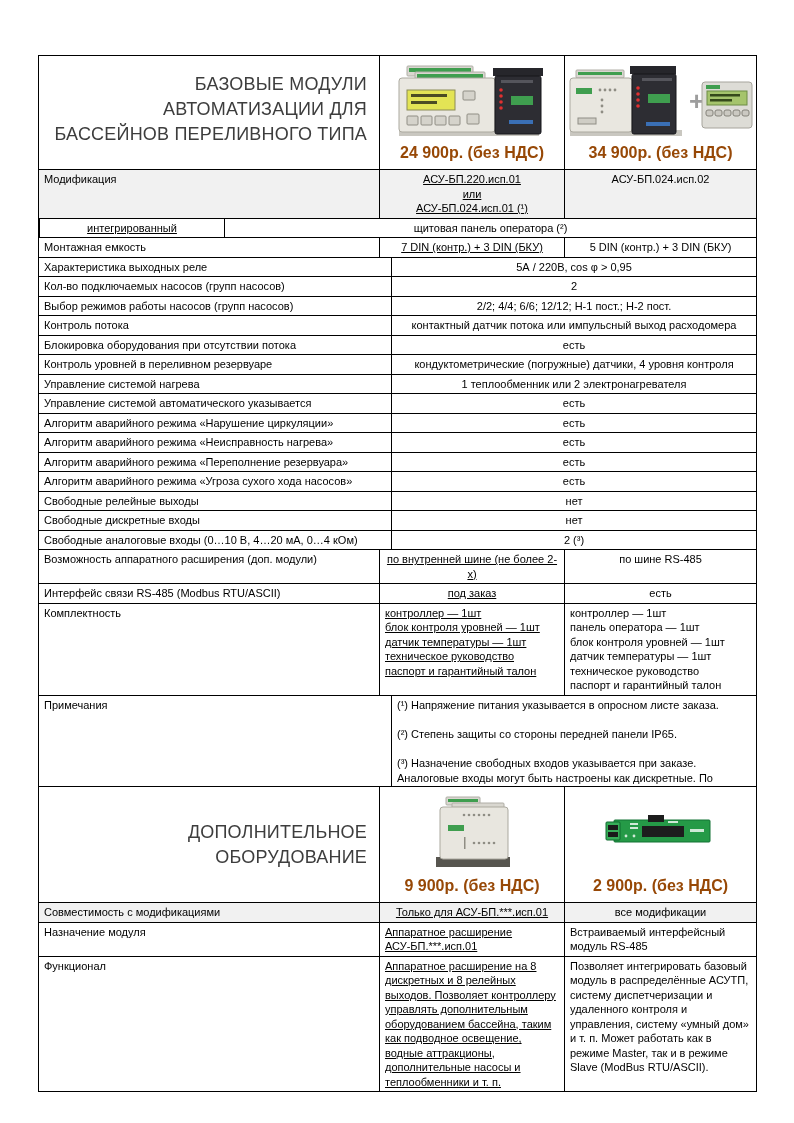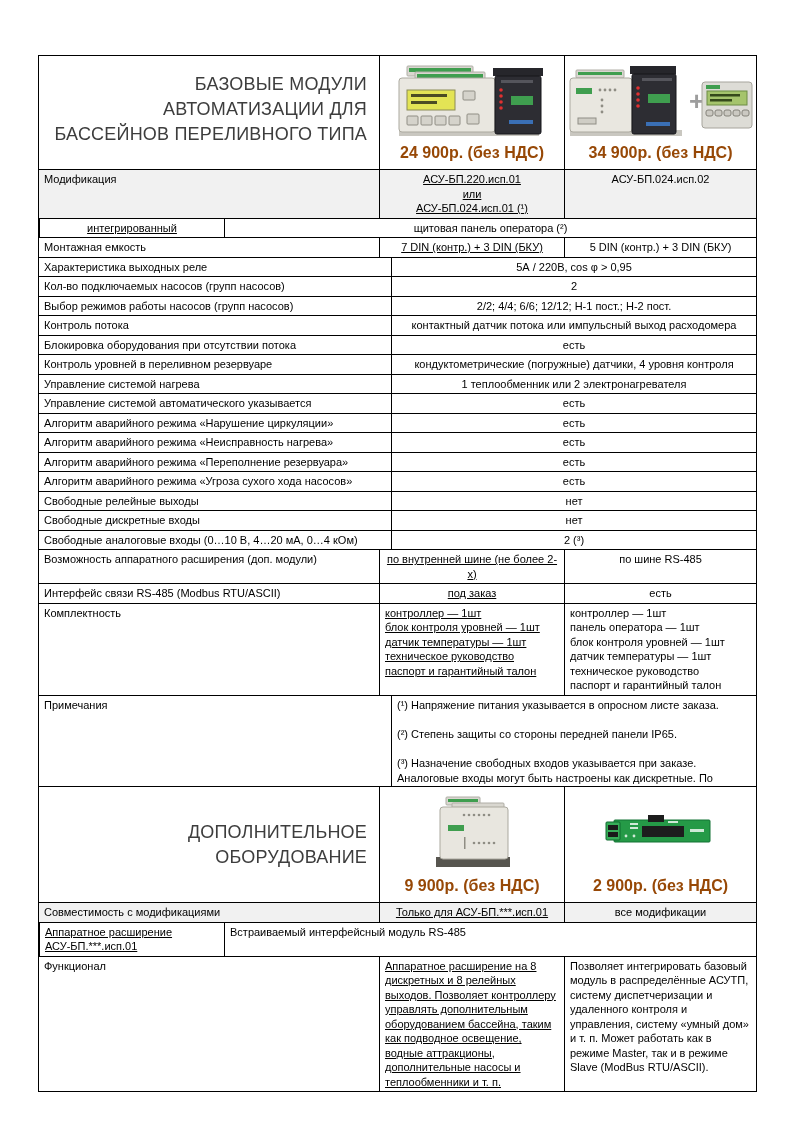--- a/index.html
+++ b/index.html
@@ -280,20 +280,21 @@
         <div class="price">2 900р. (без НДС)</div>
       </div>
     </div>
     <div id="table2-rows">
         <div class="trow shaded">
           <div class="cell label-cell">Совместимость с модификациями</div>
           <div class="cell value-cell col1">Только для  АСУ-БП.***.исп.01</div>
           <div class="cell value-cell col2">все модификации</div>
         </div>
         <div class="trow">
+          <div class="cell label-cell">Назначение модуля</div>
           <div class="cell value-cell col1 left">Аппаратное расширение
 АСУ-БП.***.исп.01</div>
           <div class="cell value-cell col2 left">Встраиваемый интерфейсный модуль RS-485</div>
         </div>
         <div class="trow">
           <div class="cell label-cell">Функционал</div>
           <div class="cell value-cell col1 left">Аппаратное расширение на 8 дискретных и 8 релейных выходов. Позволяет контроллеру управлять дополнительным оборудованием бассейна, таким как подводное освещение, водные аттракционы, дополнительные насосы и теплообменники и т. п.</div>
           <div class="cell value-cell col2 left">Позволяет интегрировать базовый модуль в распределённые АСУТП, систему диспетчеризации и удаленного контроля и управления, систему «умный дом» и т. п. Может работать как в режиме Master, так и в режиме Slave (ModBus RTU/ASCII).</div>
         </div>
       </div>

